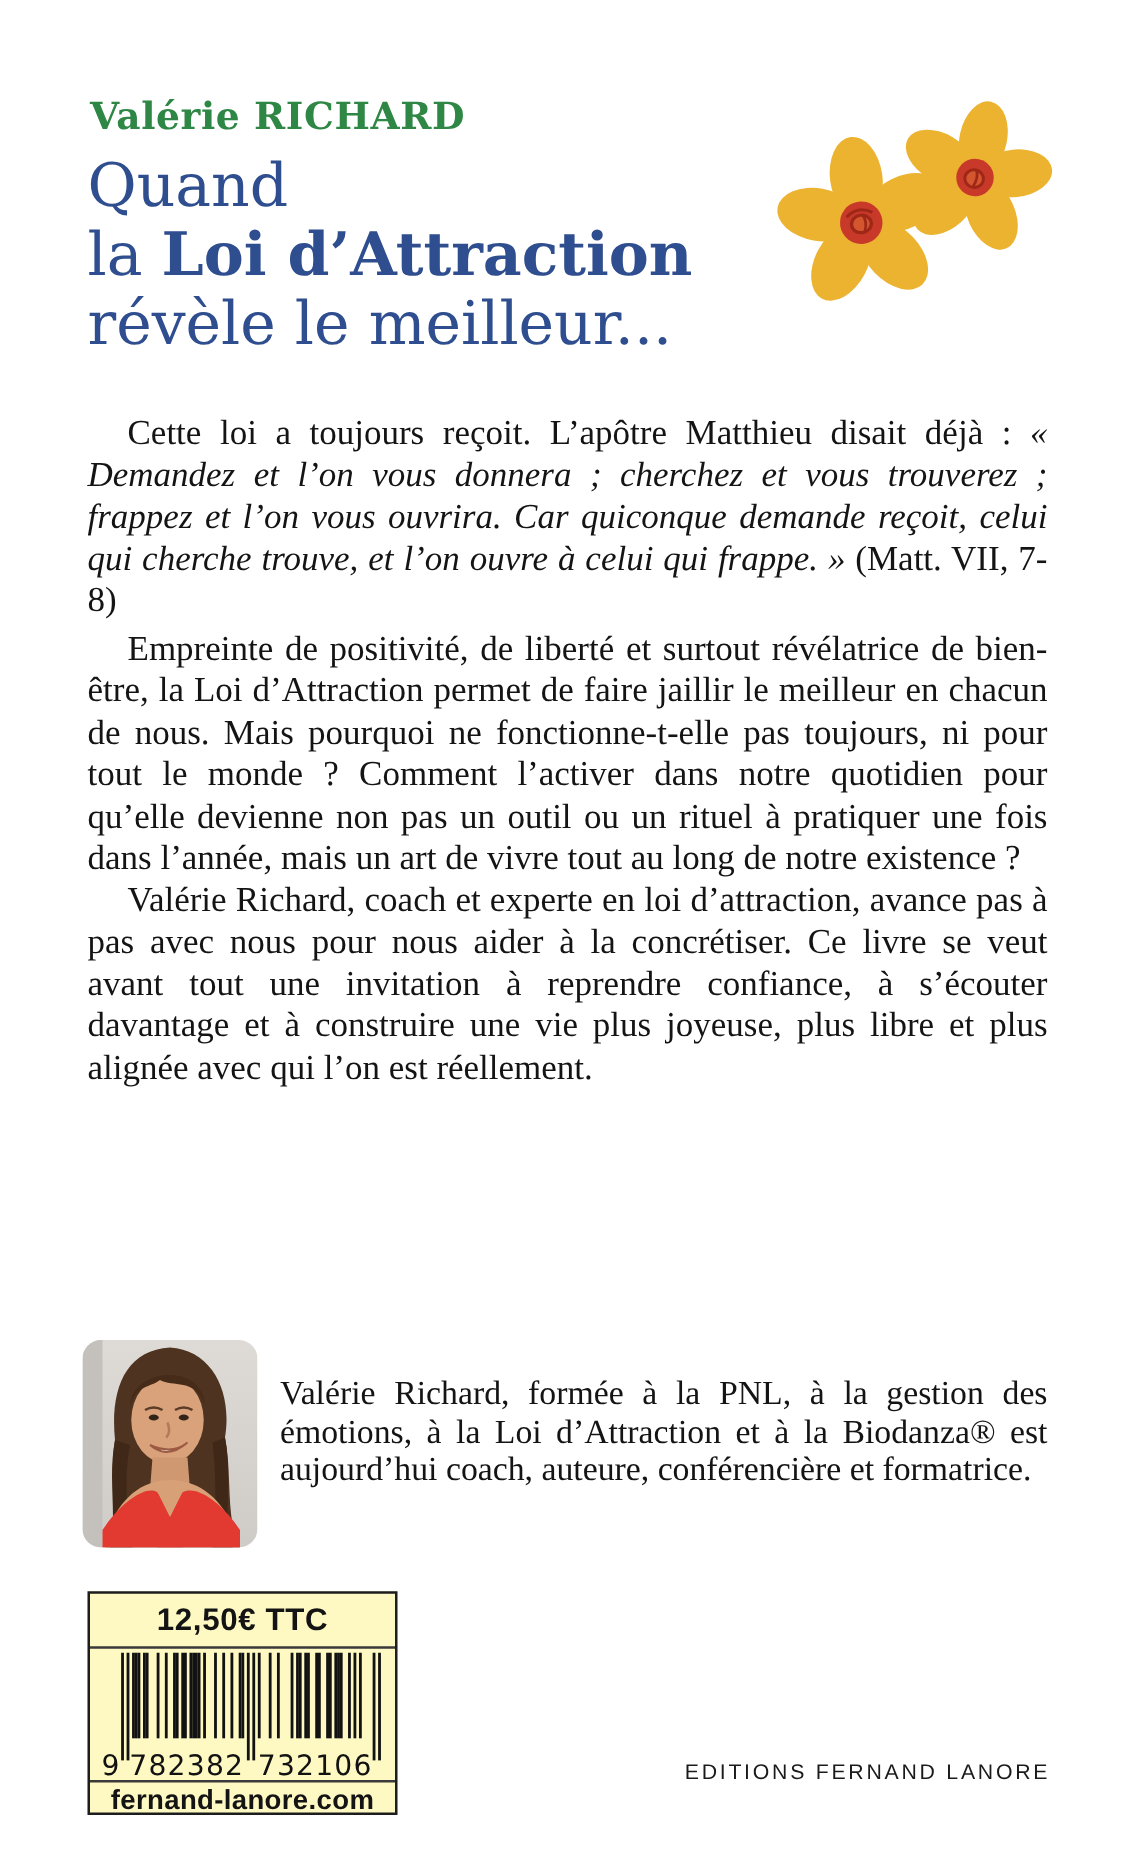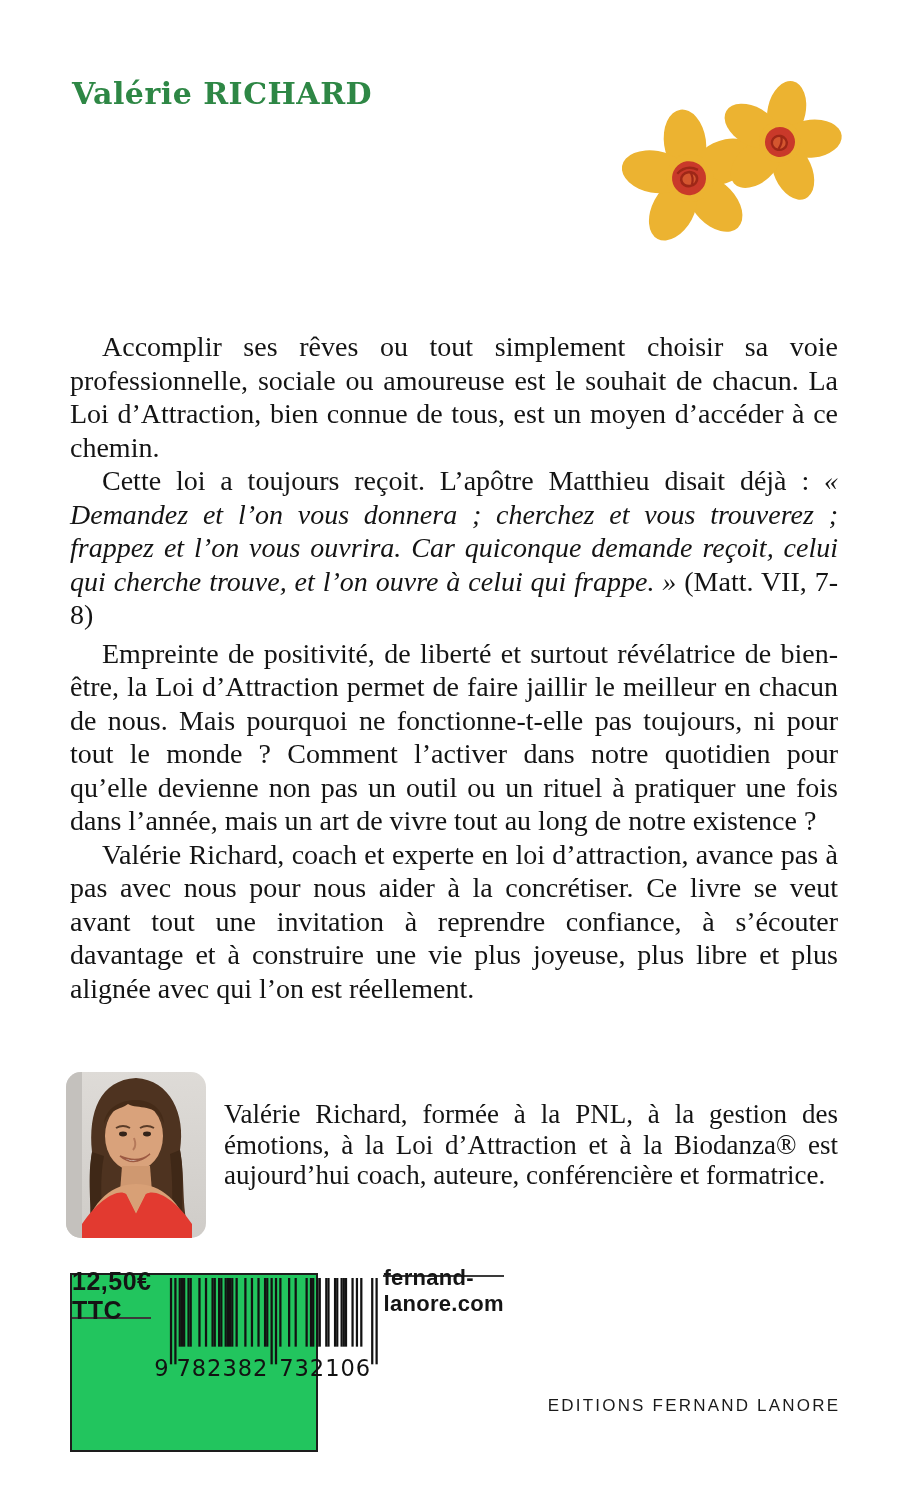--- a/index.html
+++ b/index.html
@@ -31,22 +31,22 @@
   
   .bio{position:absolute;left:66px;top:1072px;width:772px;height:170px;}
   .photo{position:absolute;left:0;top:0;width:140px;height:166px;}
   .bio-text{
     position:absolute;left:158px;top:27px;width:614px;margin:0;
     font-size:27px;line-height:30.5px;text-align:justify;
   }
   
   .barcode-box{
     position:absolute;left:70px;top:1273px;width:248px;height:179px;
-    border:2.5px solid #1d1d1d;background:#22c55e;box-sizing:border-box;
-    display:flex;
+    border:2.5px solid #1d1d1d;background:#fef9c3;box-sizing:border-box;
+    display:flex;flex-direction:column;
   }
   .price{
     height:42px;flex:0 0 42px;border-bottom:2px solid #3a3a3a;
     display:flex;align-items:center;justify-content:center;
     font-family:"Liberation Sans",sans-serif;font-weight:bold;font-size:25px;letter-spacing:.5px;
   }
   .barcode-area{flex:1;display:flex;align-items:flex-start;justify-content:center;padding-top:3px;}
   .barcode-area svg{width:232px;height:102px;}
   .website{
     height:27px;flex:0 0 27px;border-top:2px solid #3a3a3a;
@@ -54,30 +54,35 @@
     font-family:"Liberation Sans",sans-serif;font-weight:bold;font-size:22px;letter-spacing:.3px;
   }
   
   .publisher{position:absolute;right:70px;top:1392px;text-align:right;color:#1a1a1a;}
   .logo-name{
     font-family:"Liberation Serif",serif;font-size:36px;line-height:36px;
     letter-spacing:4px;margin-right:-4px;
   }
   .logo-sub{
     font-family:"Liberation Sans",sans-serif;font-size:17px;line-height:17px;
-    letter-spacing:2.2px;margin-right:-2.2px;margin-top:5px;
+    letter-spacing:2.2px;margin-right:-2.2px;margin-top:17px;
   }
 </style>
 </head>
 <body>
 
 <div class="page">
 
   <div class="author">Valérie RICHARD</div>
 
+  <h1 class="title">
+    <span class="t-line">Quand</span>
+    <span class="t-line"><span>la </span><b>Loi d’Attraction</b></span>
+    <span class="t-line">révèle le meilleur...</span>
+  </h1>
 
   <svg class="flowers" viewBox="0 0 254 164">
 
     <g transform="translate(74,98) rotate(-8)">
       <g fill="var(--flower-yellow)">
         <ellipse transform="rotate(0)" cx="0" cy="-36" rx="21" ry="33"></ellipse>
         <ellipse transform="rotate(72)" cx="0" cy="-36" rx="21" ry="33"></ellipse>
         <ellipse transform="rotate(144)" cx="0" cy="-36" rx="21" ry="33"></ellipse>
         <ellipse transform="rotate(216)" cx="0" cy="-36" rx="21" ry="33"></ellipse>
         <ellipse transform="rotate(288)" cx="0" cy="-36" rx="21" ry="33"></ellipse>
@@ -100,21 +105,20 @@
         <circle cx="0" cy="0" r="21"></circle>
       </g>
       <circle cx="0" cy="0" r="15" fill="var(--flower-red)"></circle>
       <ellipse cx="0" cy="1" rx="8" ry="7" fill="#d4562f"></ellipse>
       <path d="M-8,1 a7.5,7 0 1 0 15,0 a7.5,7 0 1 0 -15,0" fill="none" stroke="var(--flower-red-dark)" stroke-width="2.4"></path>
       <path d="M0,-6 Q3,0 0,7" fill="none" stroke="var(--flower-red-dark)" stroke-width="2.2"></path>
     </g>
   </svg>
 
   <div class="bodytext">
-    <p>Accomplir ses rêves ou tout simplement choisir sa voie professionnelle, sociale ou amoureuse est le souhait de chacun. La Loi d’Attraction, bien connue de tous, est un moyen d’accéder à ce chemin.</p>
     <p><span>Cette loi a toujours reçoit. L’apôtre Matthieu disait déjà : </span><i>« Demandez et l’on vous donnera ; cherchez et vous trouverez ; frappez et l’on vous ouvrira. Car quiconque demande reçoit, celui qui cherche trouve, et l’on ouvre à celui qui frappe. »</i><span> (Matt. VII, 7-8)</span></p>
     <p class="gap">Empreinte de positivité, de liberté et surtout révélatrice de bien-être, la Loi d’Attraction permet de faire jaillir le meilleur en chacun de nous. Mais pourquoi ne fonctionne-t-elle pas toujours, ni pour tout le monde ? Comment l’activer dans notre quotidien pour qu’elle devienne non pas un outil ou un rituel à pratiquer une fois dans l’année, mais un art de vivre tout au long de notre existence ?</p>
     <p>Valérie Richard, coach et experte en loi d’attraction, avance pas à pas avec nous pour nous aider à la concrétiser. Ce livre se veut avant tout une invitation à reprendre confiance, à s’écouter davantage et à construire une vie plus joyeuse, plus libre et plus alignée avec qui l’on est réellement.</p>
   </div>
 
   <div class="bio">
     <svg class="photo" viewBox="0 0 140 166">
       <defs>
         <clipPath id="pc">
             <rect x="0" y="0" width="140" height="166" rx="15"></rect>

